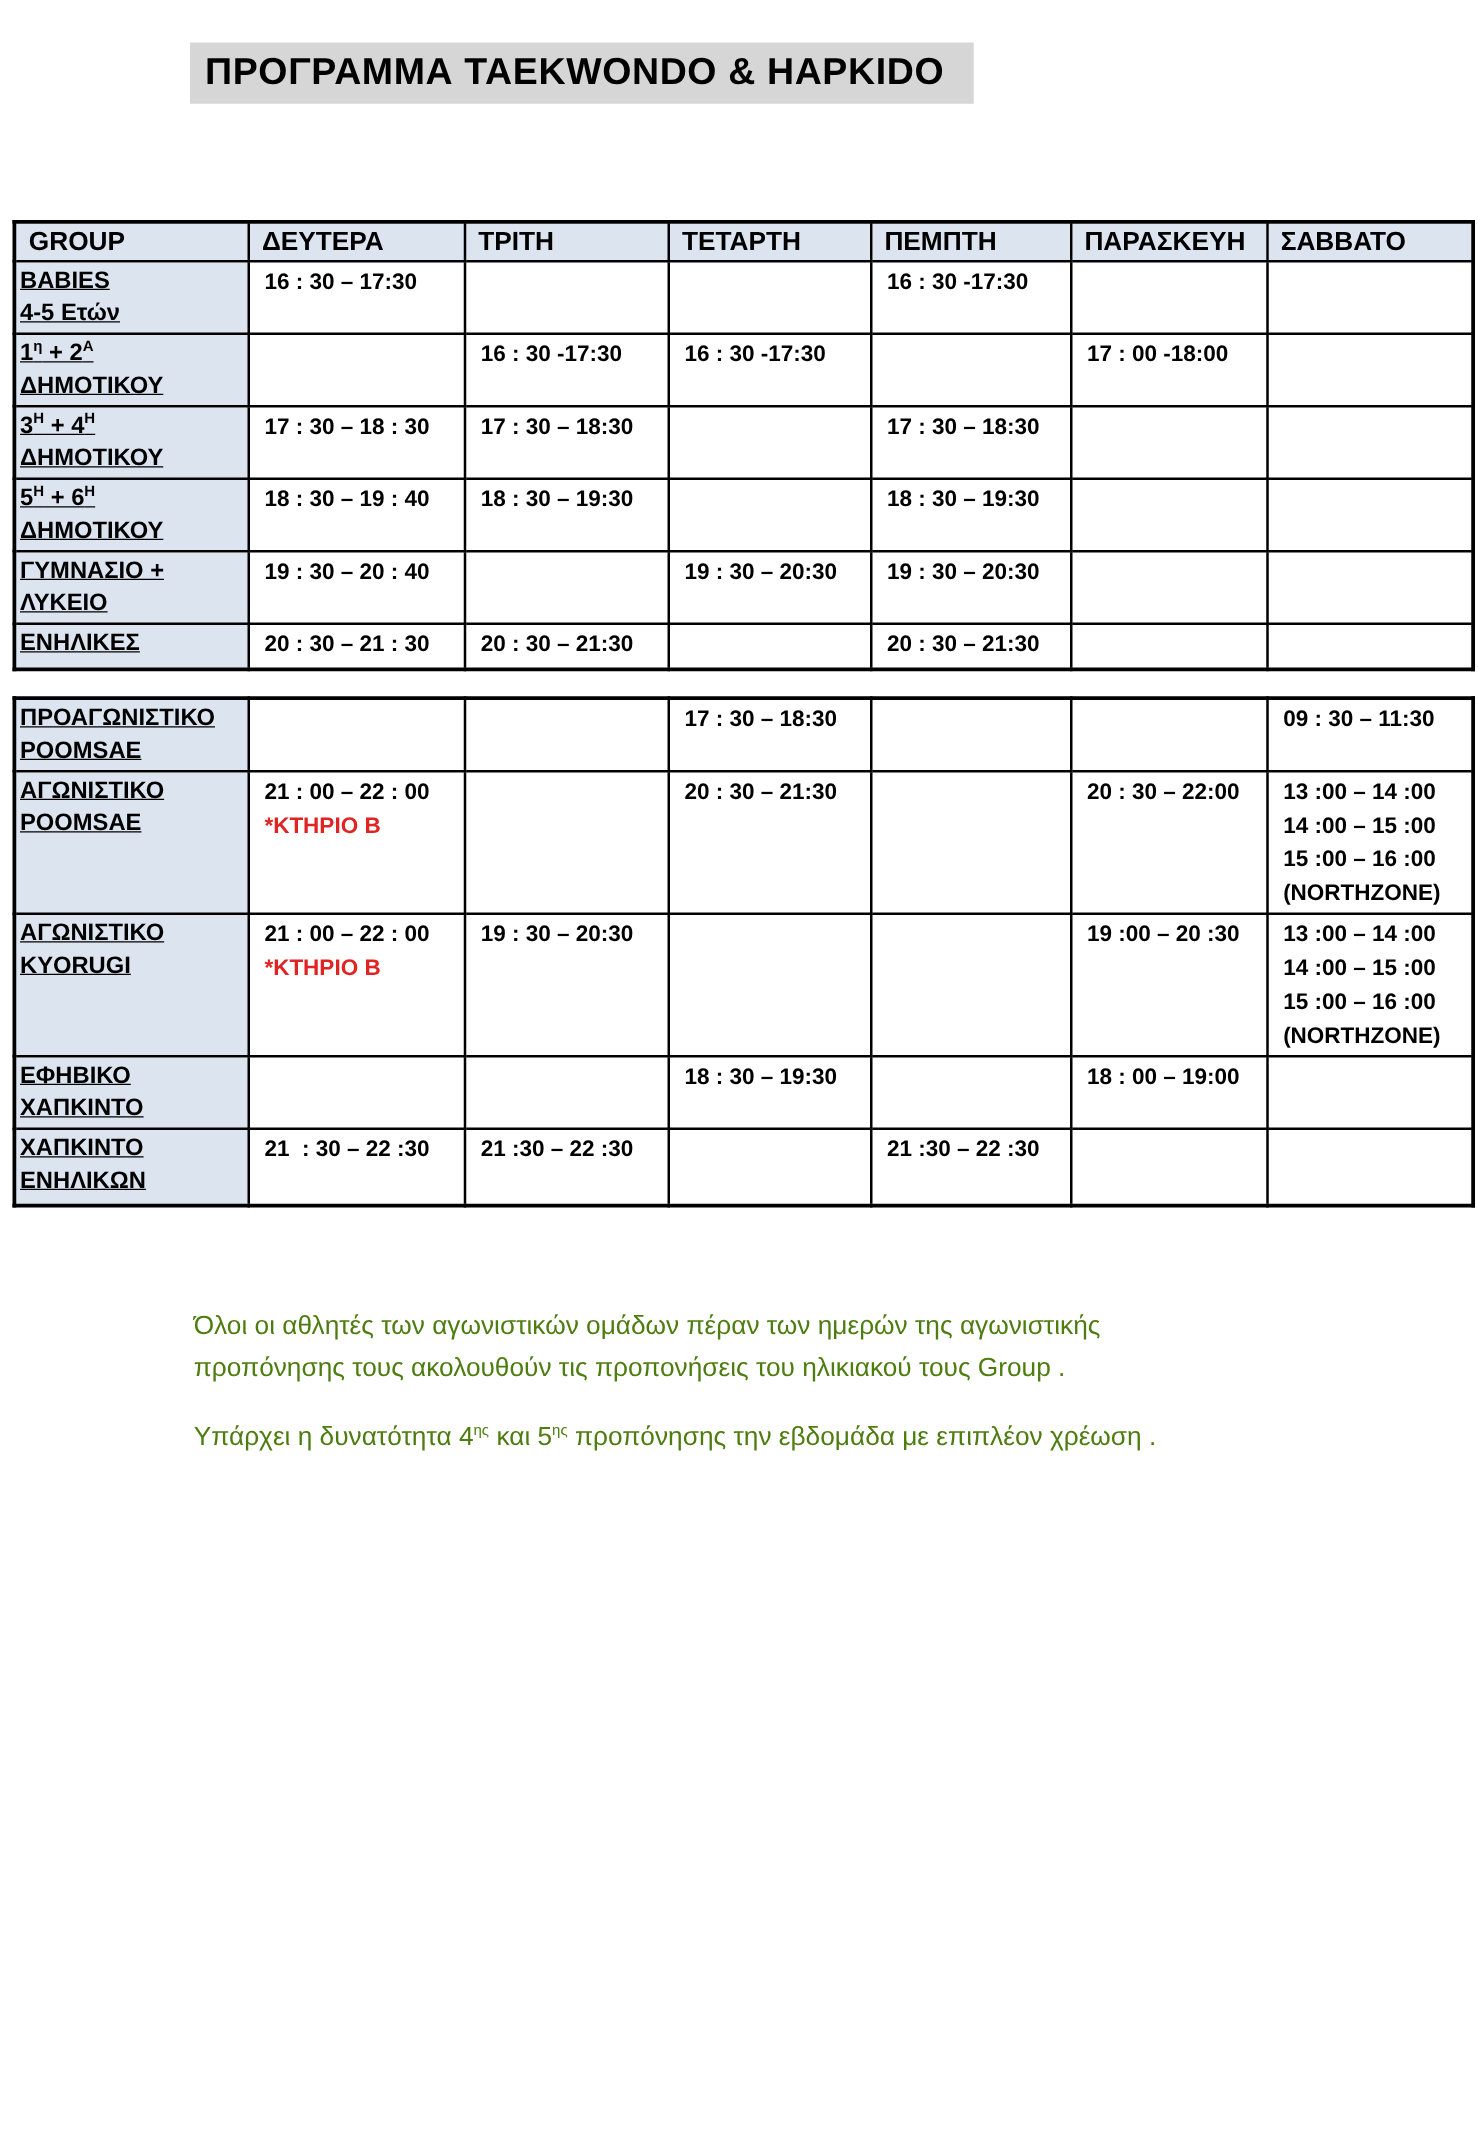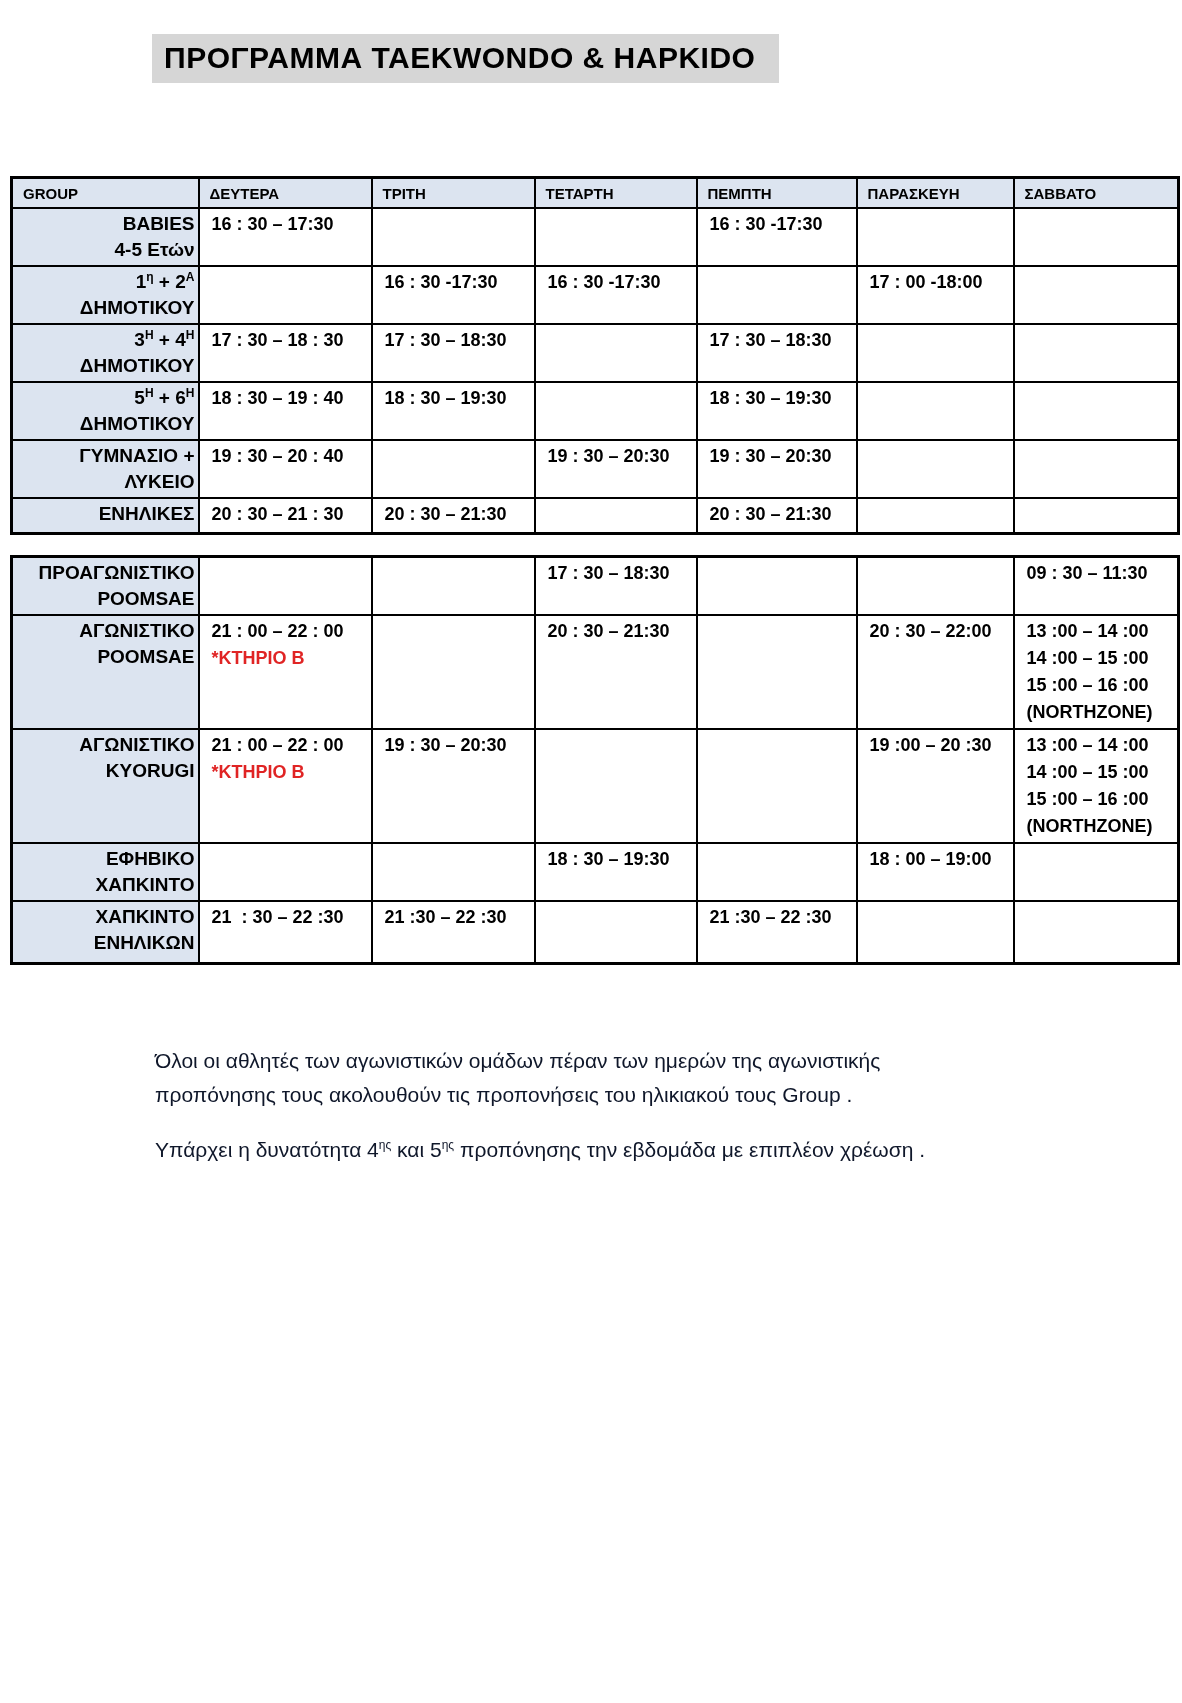--- a/index.html
+++ b/index.html
@@ -10,42 +10,42 @@
   }
   .page{position:absolute;inset:0;}
   .title{position:absolute;left:152px;top:34px;margin:0;font-size:30px;font-weight:bold;letter-spacing:.5px;}
   .title .hl{background:#d6d6d6;padding:7px 24px 8px 12px;display:inline-block;}
   .tables{position:absolute;left:10px;top:176px;width:1167px;}
   table.sched{border-collapse:collapse;table-layout:fixed;width:1167px;border:3px solid #000;}
   table.sched.t2{margin-top:20px;}
   .sched th,.sched td{border:2px solid #000;vertical-align:top;overflow:hidden;}
   .sched thead tr{height:30px;}
   .sched th{
-    background:#dce4f0;text-align:left;font-size:15px;font-weight:bold;
+    background:#dce4f0;text-align:left;font-size:21px;font-weight:bold;
     padding:3px 4px 2px 10px;vertical-align:middle;
   }
   .sched tbody tr{height:36px;}
   #t2 tbody tr:nth-child(1){height:56px;}
   #t2 tbody tr:nth-child(2){height:112px;}
   #t2 tbody tr:nth-child(3){height:112px;}
   #t2 tbody tr:nth-child(4){height:55px;}
   #t2 tbody tr:nth-child(5){height:62px;}
   td.glabel{
     background:#dce4f0;font-weight:bold;font-size:19px;line-height:26px;
-    text-align:right;padding:2px 3px;
+    text-align:left;padding:2px 3px;text-decoration:underline;
   }
   td.slot{
     background:#ffffff;font-weight:bold;font-size:18px;line-height:27px;
     padding:2px 4px 2px 12px;text-align:left;
   }
   td.slot div{white-space:pre-wrap;}
   sup{font-size:12px;line-height:0;}
   .note{
     position:absolute;left:155px;margin:0;font-size:21px;line-height:34px;
-    font-weight:normal;color:#0f172a;
+    font-weight:normal;color:#4d7c0f;
   }
   .note1{top:1044px;width:790px;}
   .note2{top:1133px;width:900px;}
 </style>
 </head>
 <body>
 
 <div class="page">
 
   <h1 class="title"><span class="hl">ΠΡΟΓΡΑΜΜΑ TAEKWONDO &amp; HAPKIDO</span></h1>

